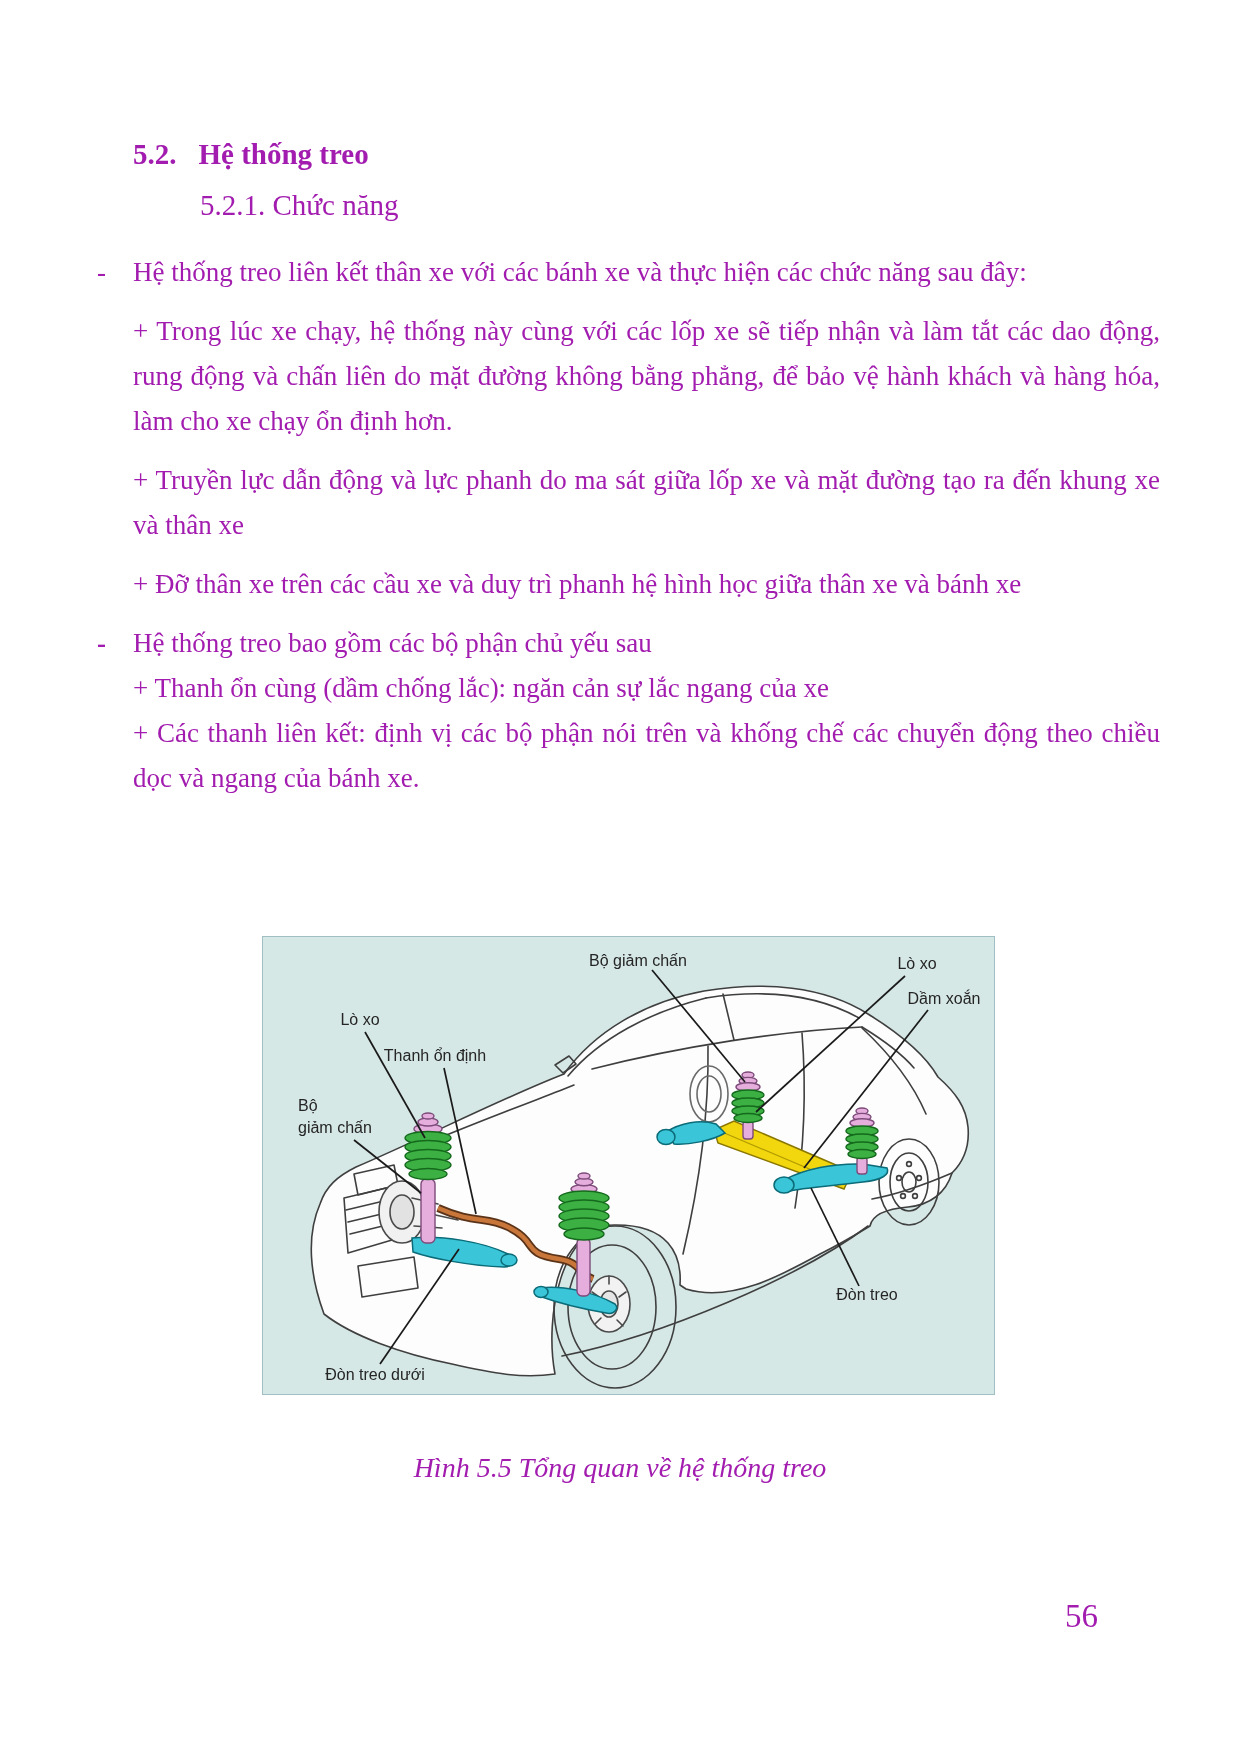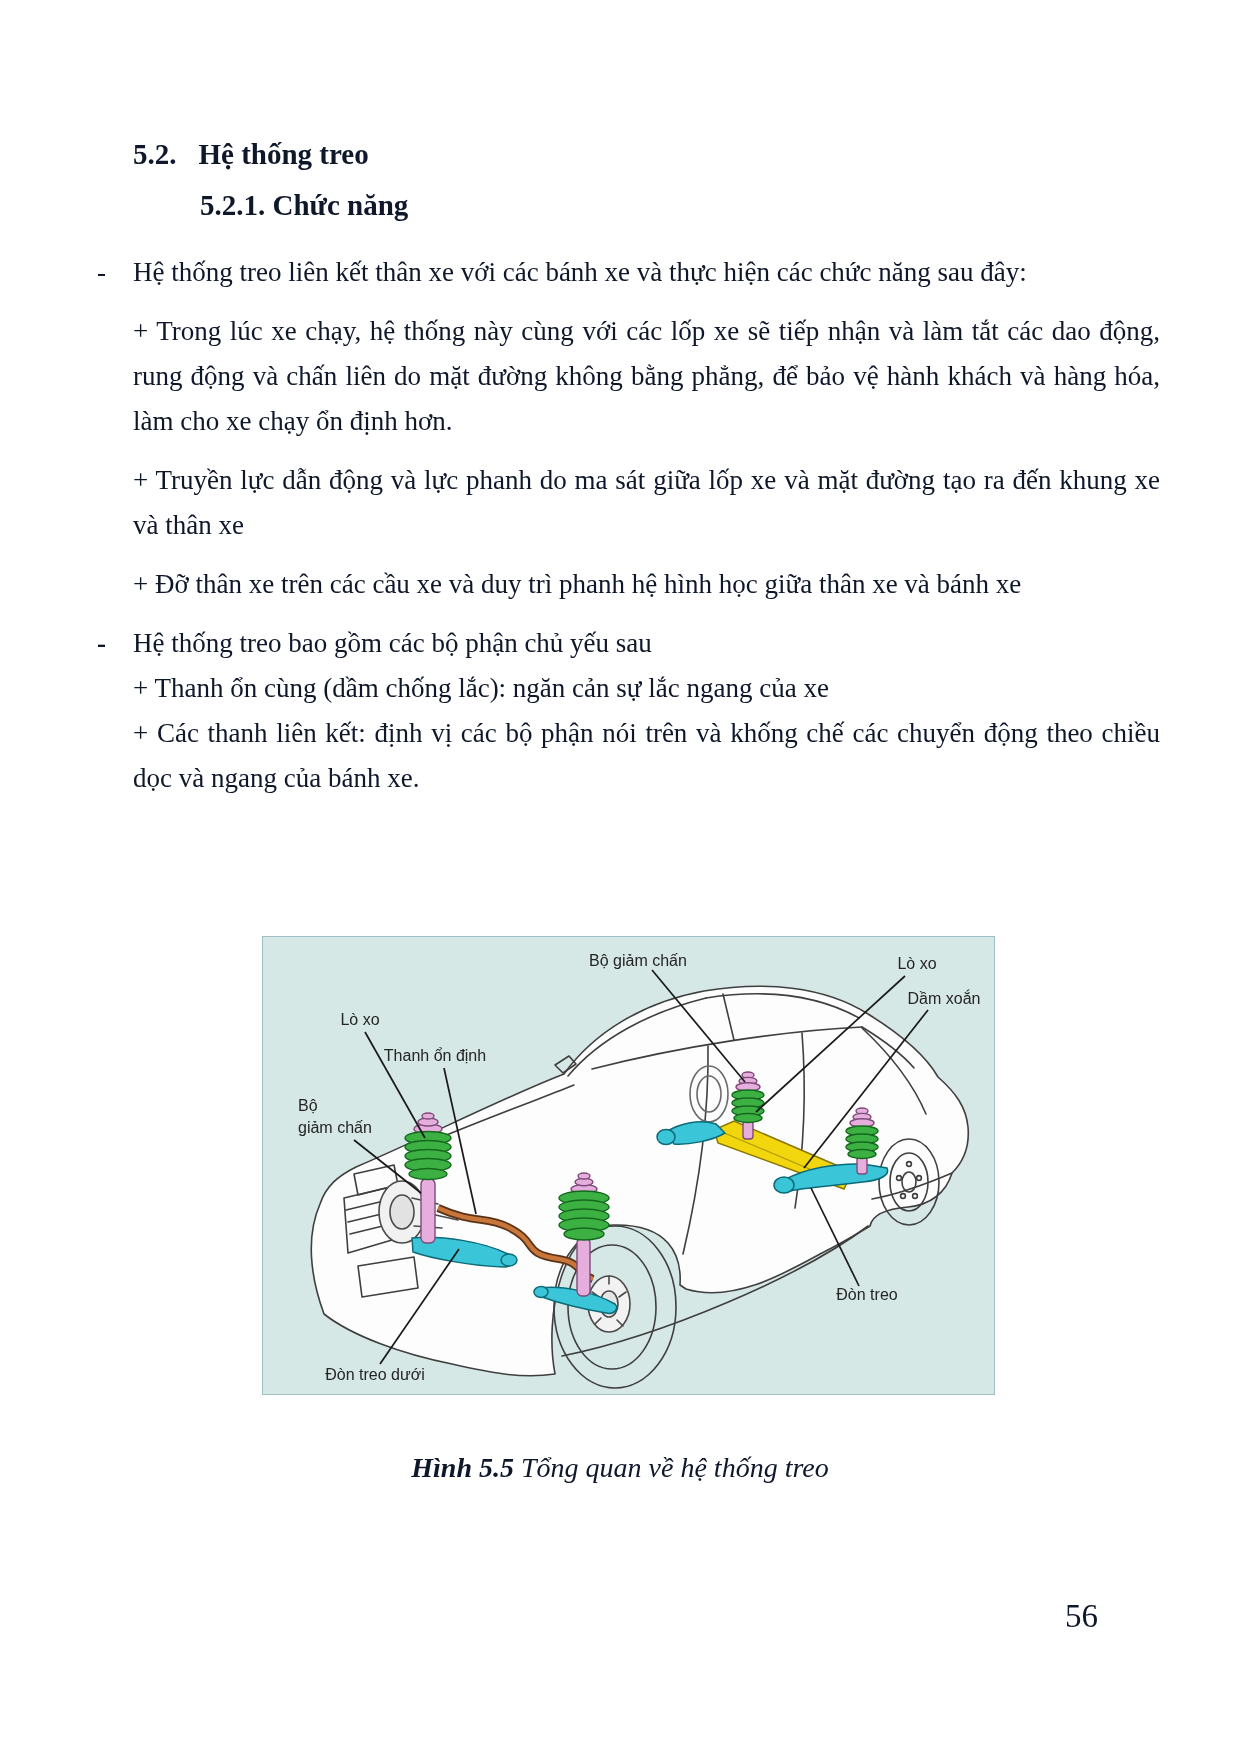--- a/index.html
+++ b/index.html
@@ -1,32 +1,32 @@
 <!DOCTYPE html>
 <html><head>
 <meta charset="utf-8">
 <style>
   html,body{margin:0;padding:0;background:#fff;}
   .page{position:relative;width:1240px;height:1754px;background:#ffffff;overflow:hidden;
-        font-family:"Liberation Serif","DejaVu Serif",serif;color:#0f172a;}
+        font-family:"Liberation Serif","DejaVu Serif",serif;color:#a21caf;}
   .h1{position:absolute;top:138px;left:133px;font-size:29px;font-weight:bold;}
   .h1 .num{margin-right:22px;}
-  .h2{position:absolute;top:189px;left:200px;font-size:29px;font-weight:bold;}
+  .h2{position:absolute;top:189px;left:200px;font-size:29px;font-weight:normal;}
   .bodytext{position:absolute;top:250px;left:133px;width:1027px;
             font-size:27px;line-height:45px;text-align:justify;}
   .bodytext p{margin:0;}
   .bodytext p.sp{margin-top:14px;}
   .dash{position:relative;}
   .marker{position:absolute;left:-36px;top:0;}
   .marker.b{font-weight:bold;}
   .figwrap{position:absolute;top:936px;left:262px;width:733px;height:514px;}
   .flabel{font-family:"Liberation Sans","DejaVu Sans",sans-serif;font-size:16px;fill:#252525;}
   .caption{position:absolute;top:1452px;left:0;width:1240px;text-align:center;
            font-size:28px;font-style:italic;}
-  .caption .b{font-weight:bold;}
+  .caption .b{font-weight:normal;}
   .pagenum{position:absolute;top:1598px;left:1065px;font-size:33px;}
 </style>
 </head>
 <body>
 
 <div class="page">
 
   <div class="h1">
     <span class="num">5.2.</span><span>Hệ thống treo</span>
   </div>

